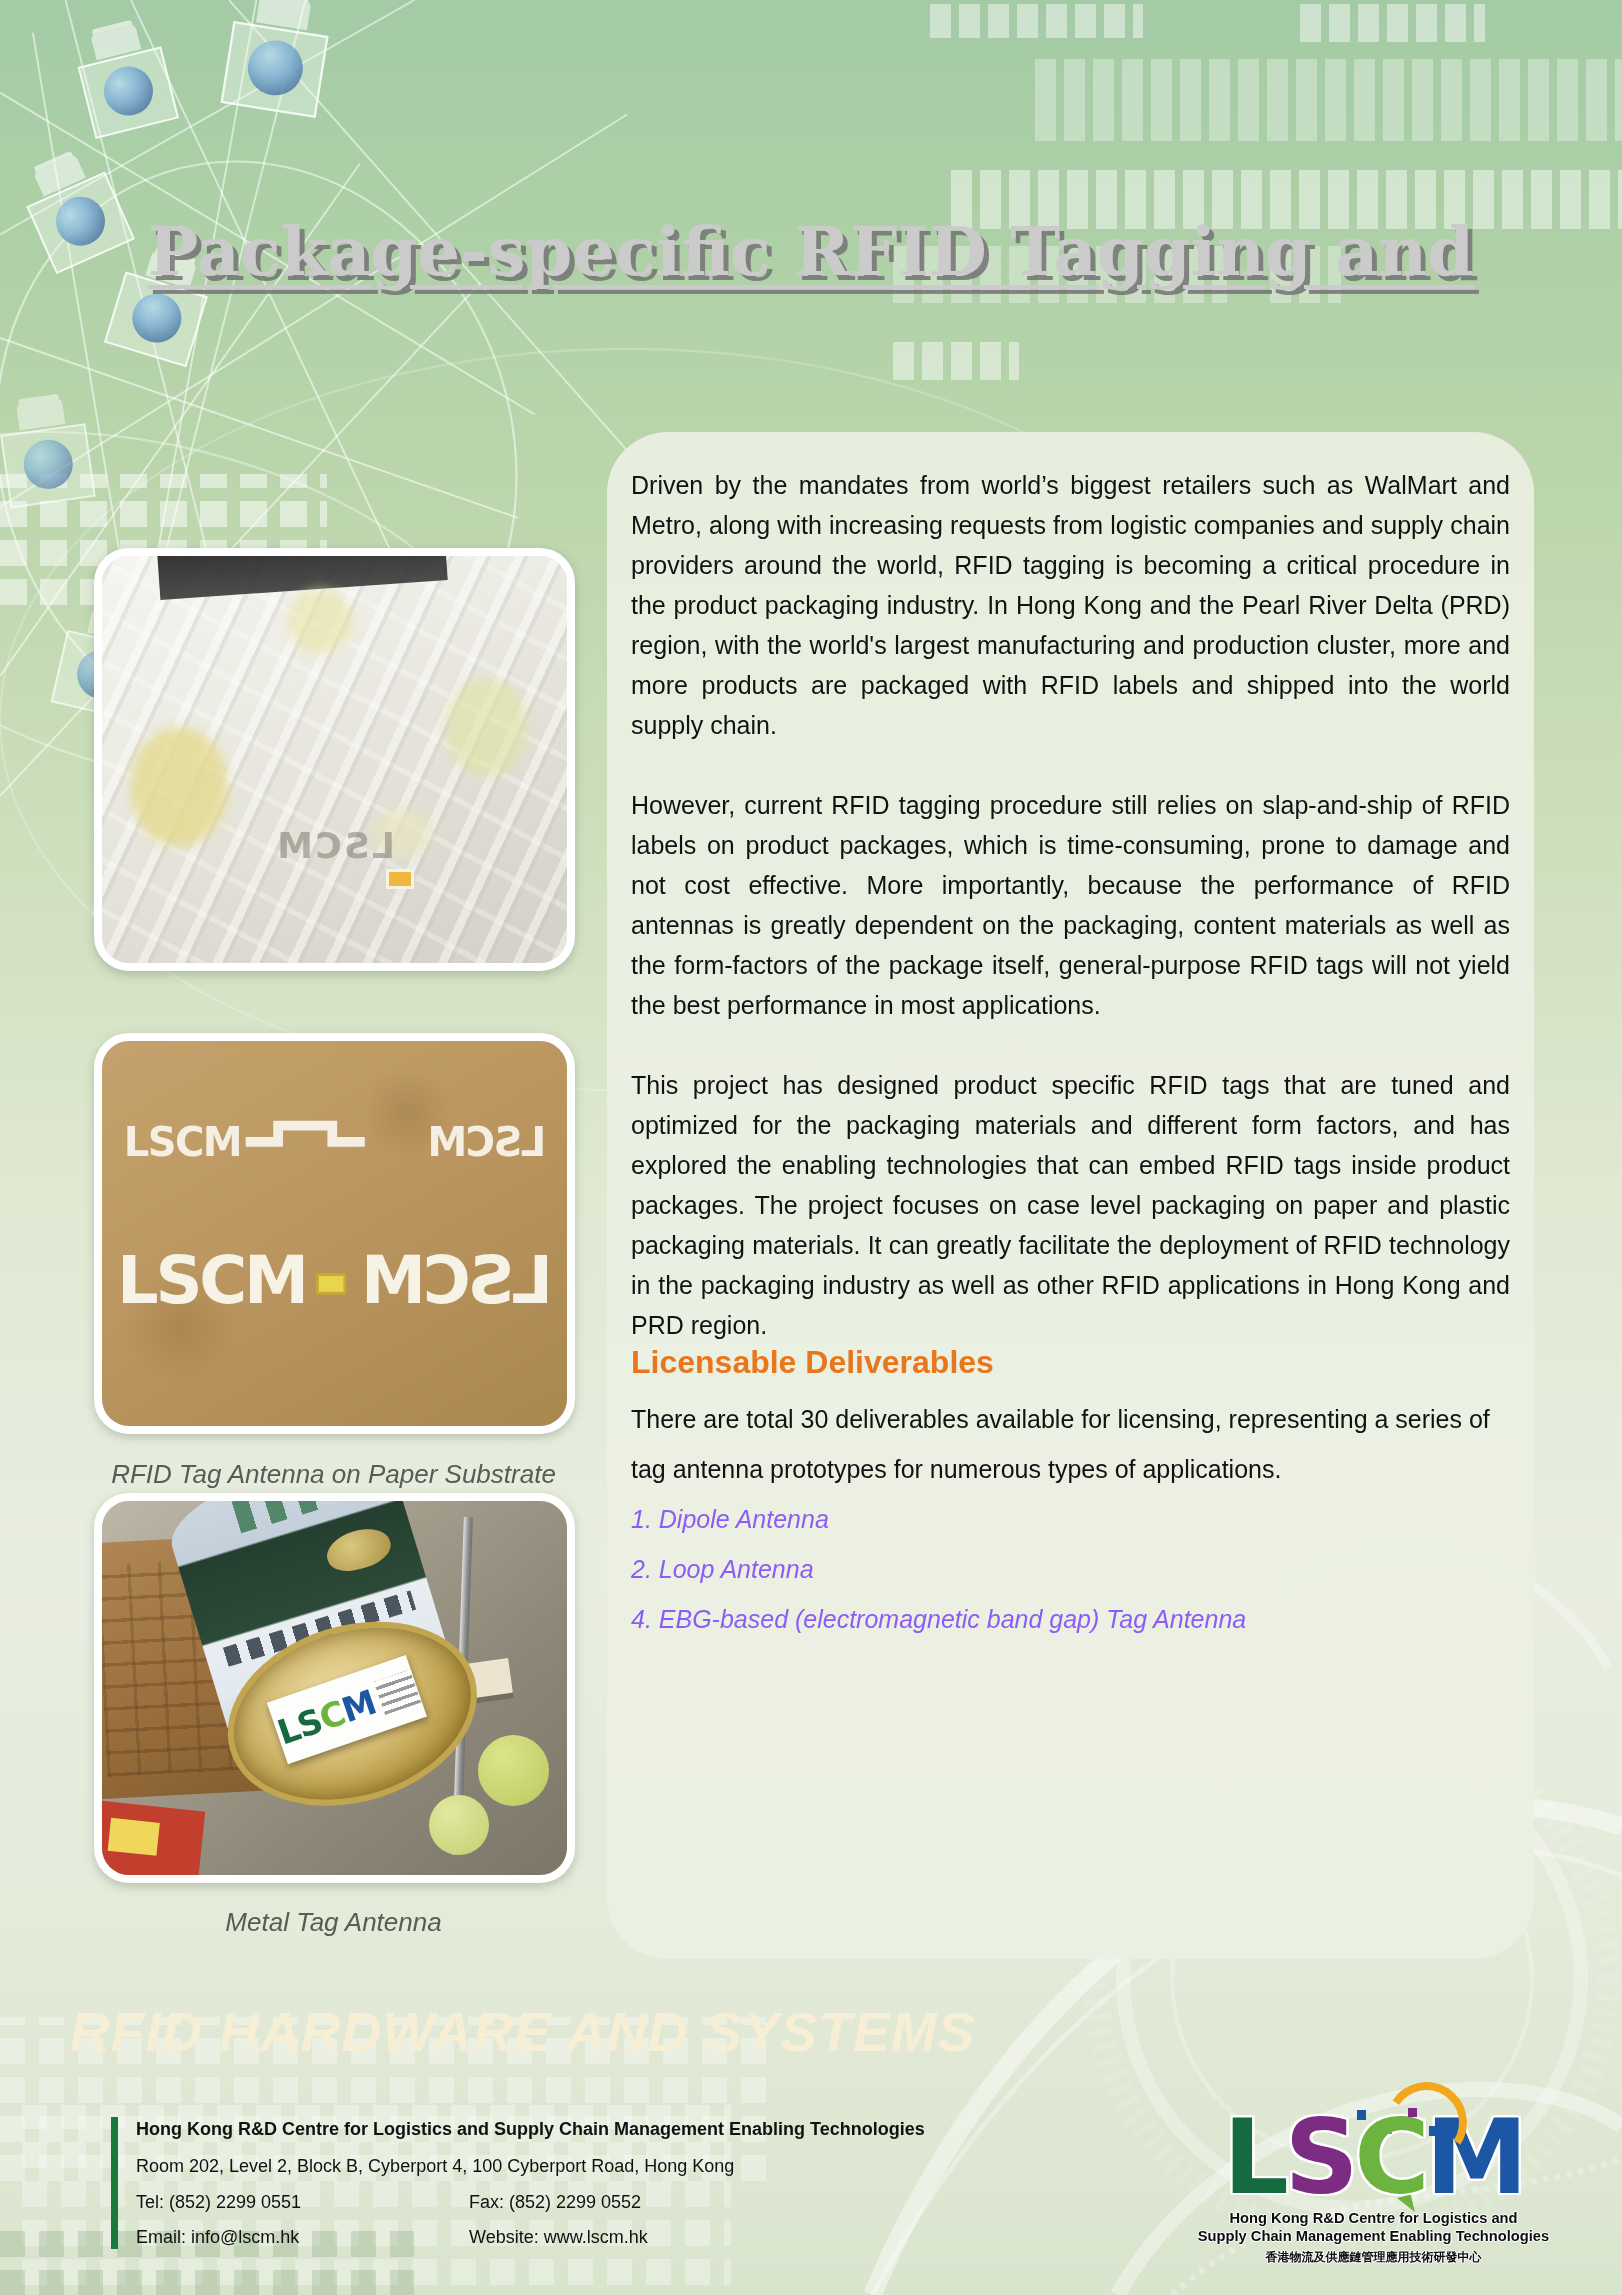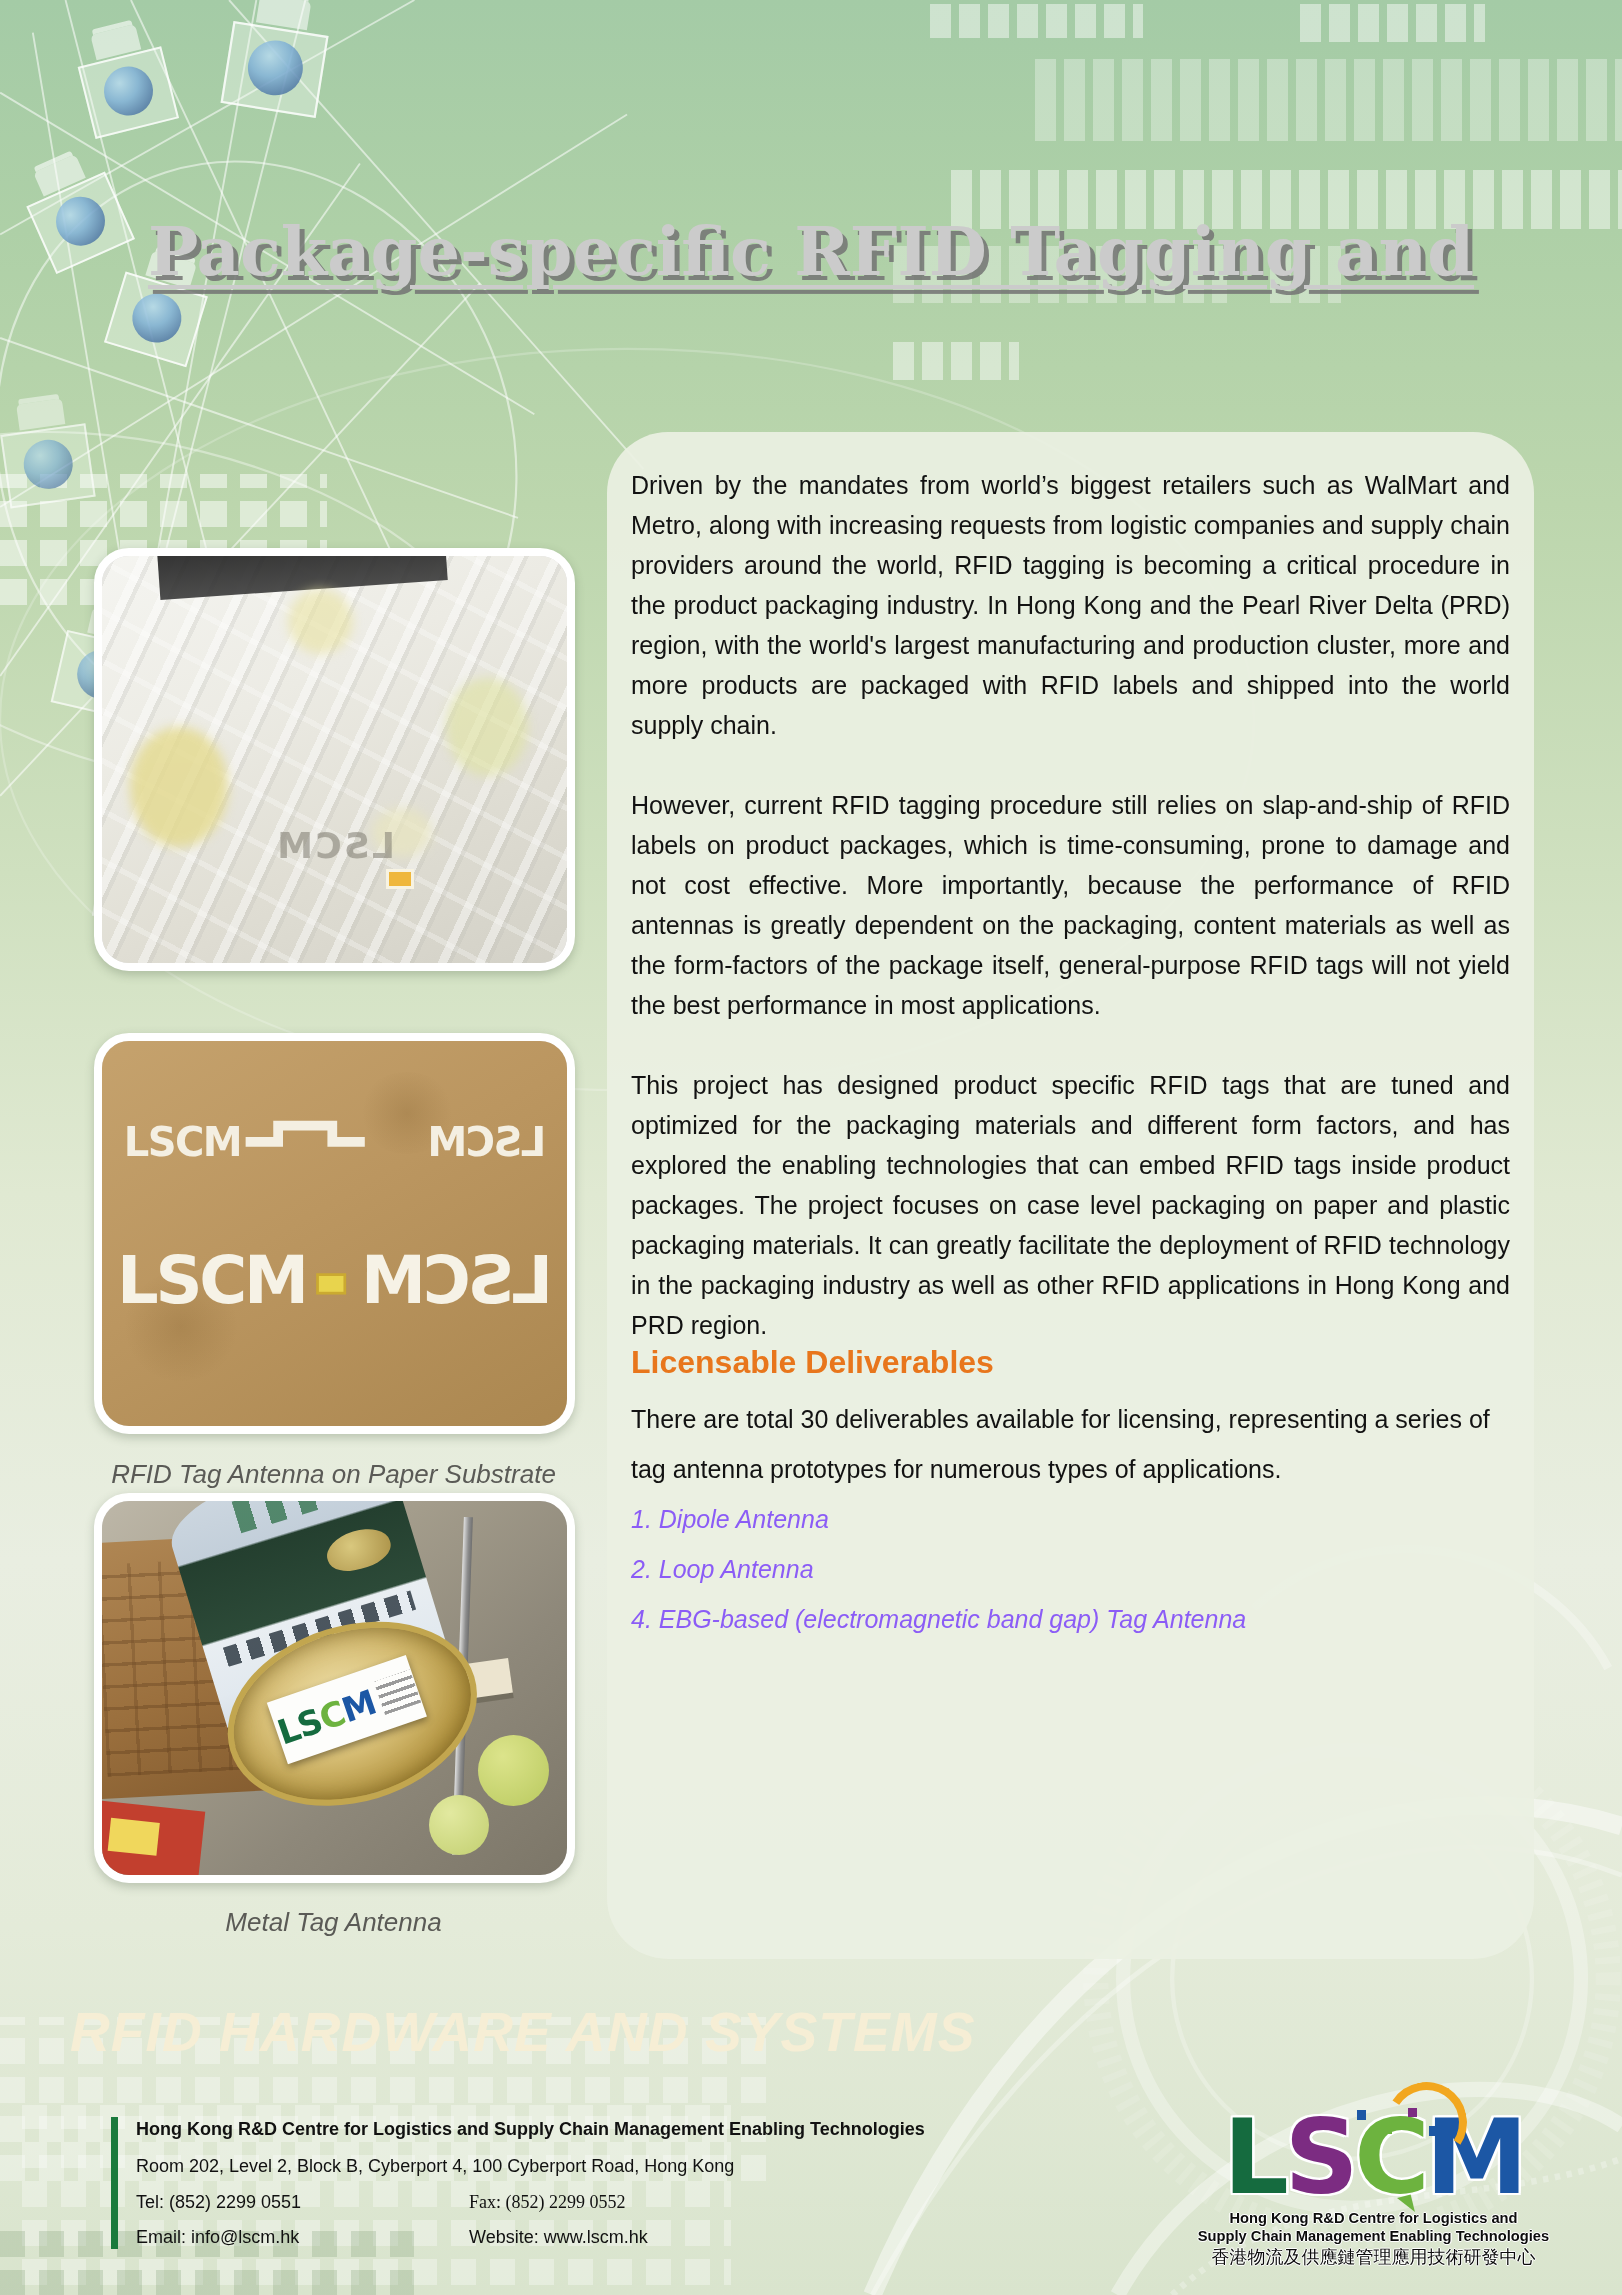--- a/index.html
+++ b/index.html
@@ -102,21 +102,21 @@
   #logo .letters{position:relative;display:flex;justify-content:center;align-items:flex-end;height:109px;
     font-family:"DejaVu Sans",sans-serif;font-weight:bold;font-size:103px;line-height:103px;letter-spacing:-4.4px;
     text-shadow:2.2px 0 0 #fff,-2.2px 0 0 #fff,0 2.2px 0 #fff,0 -2.2px 0 #fff,2.2px 2.2px 0 #fff,-2.2px -2.2px 0 #fff,2.2px -2.2px 0 #fff,-2.2px 2.2px 0 #fff;}
   #logo .arc{position:absolute;left:53%;top:-18.5px;width:65px;height:65px;border:8.7px solid transparent;
     border-top-color:#F2A71F;border-right-color:#F2A71F;border-radius:50%;transform:rotate(-12deg);}
   #logo .chip{position:absolute;width:9.8px;height:9.8px;}
   #logo .tail{position:absolute;left:56%;top:96px;width:0;height:0;border-left:14px solid transparent;
     border-top:18.5px solid #6DB33F;transform:rotate(-14deg);}
   #logo .tag{font-weight:bold;font-size:14.7px;line-height:18px;color:#0c0c0c;
     text-shadow:1.1px 0 0 #fff,-1.1px 0 0 #fff,0 1.1px 0 #fff,0 -1.1px 0 #fff;}
-  #logo .tagzh{font-weight:normal;font-size:18px;line-height:24px;color:#0c0c0c;
+  #logo .tagzh{font-weight:bold;font-size:12px;line-height:24px;color:#0c0c0c;
     text-shadow:1.1px 0 0 #fff,-1.1px 0 0 #fff,0 1.1px 0 #fff,0 -1.1px 0 #fff;}
 </style>
 </head>
 <body>
 
 <div id="page">
 
   <svg id="deco" width="1622" height="2295" viewBox="0 0 2975 4210">
     <g stroke="#ffffff" stroke-opacity="0.55" stroke-width="3.5" fill="none">
       <line x1="0" y1="170" x2="980" y2="760"></line>
@@ -278,21 +278,21 @@
       <div class="item">4. EBG-based (electromagnetic band gap) Tag Antenna</div>
     </div>
   </div>
 
   <div id="watermark">RFID HARDWARE AND SYSTEMS</div>
 
   <div class="greenbar" style="background:#1A7A3C;"></div>
   <div class="f-line f-bold" style="top:2119px;">Hong Kong R&amp;D Centre for Logistics and Supply Chain Management Enabling Technologies</div>
   <div class="f-line" style="top:2156px;">Room 202, Level 2, Block B, Cyberport 4, 100 Cyberport Road, Hong Kong</div>
   <div class="f-line" style="top:2192px;">Tel: (852) 2299 0551</div>
-  <div class="f-line f-col2" style="top:2192px;font-family:Liberation Serif, serif;">Fax: (852) 2299 0552</div>
+  <div class="f-line f-col2" style="top:2192px;">Fax: (852) 2299 0552</div>
   <div class="f-line" style="top:2227px;">Email: info@lscm.hk</div>
   <div class="f-line f-col2" style="top:2227px;">Website: www.lscm.hk</div>
 
   <div id="logo">
     <div class="letters">
       <span style="color:#156B3F;">L</span>
         <span style="color:#7C2C82;">S</span>
         <span style="color:#6DB33F;">C</span>
         <span style="color:#1C57A5;">M</span>
       <div class="arc"></div>

